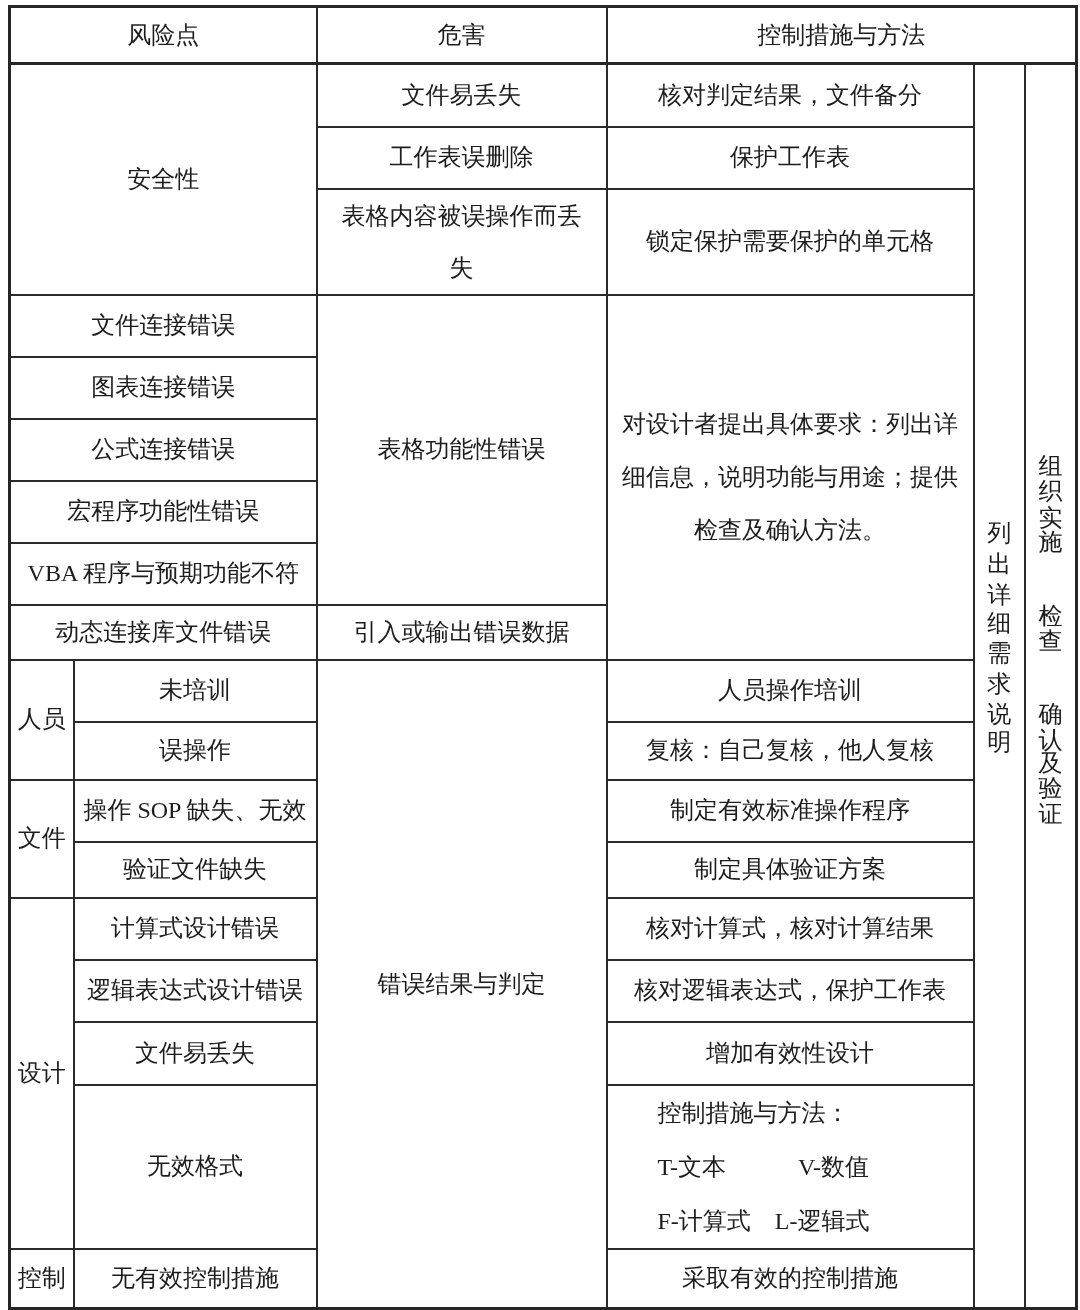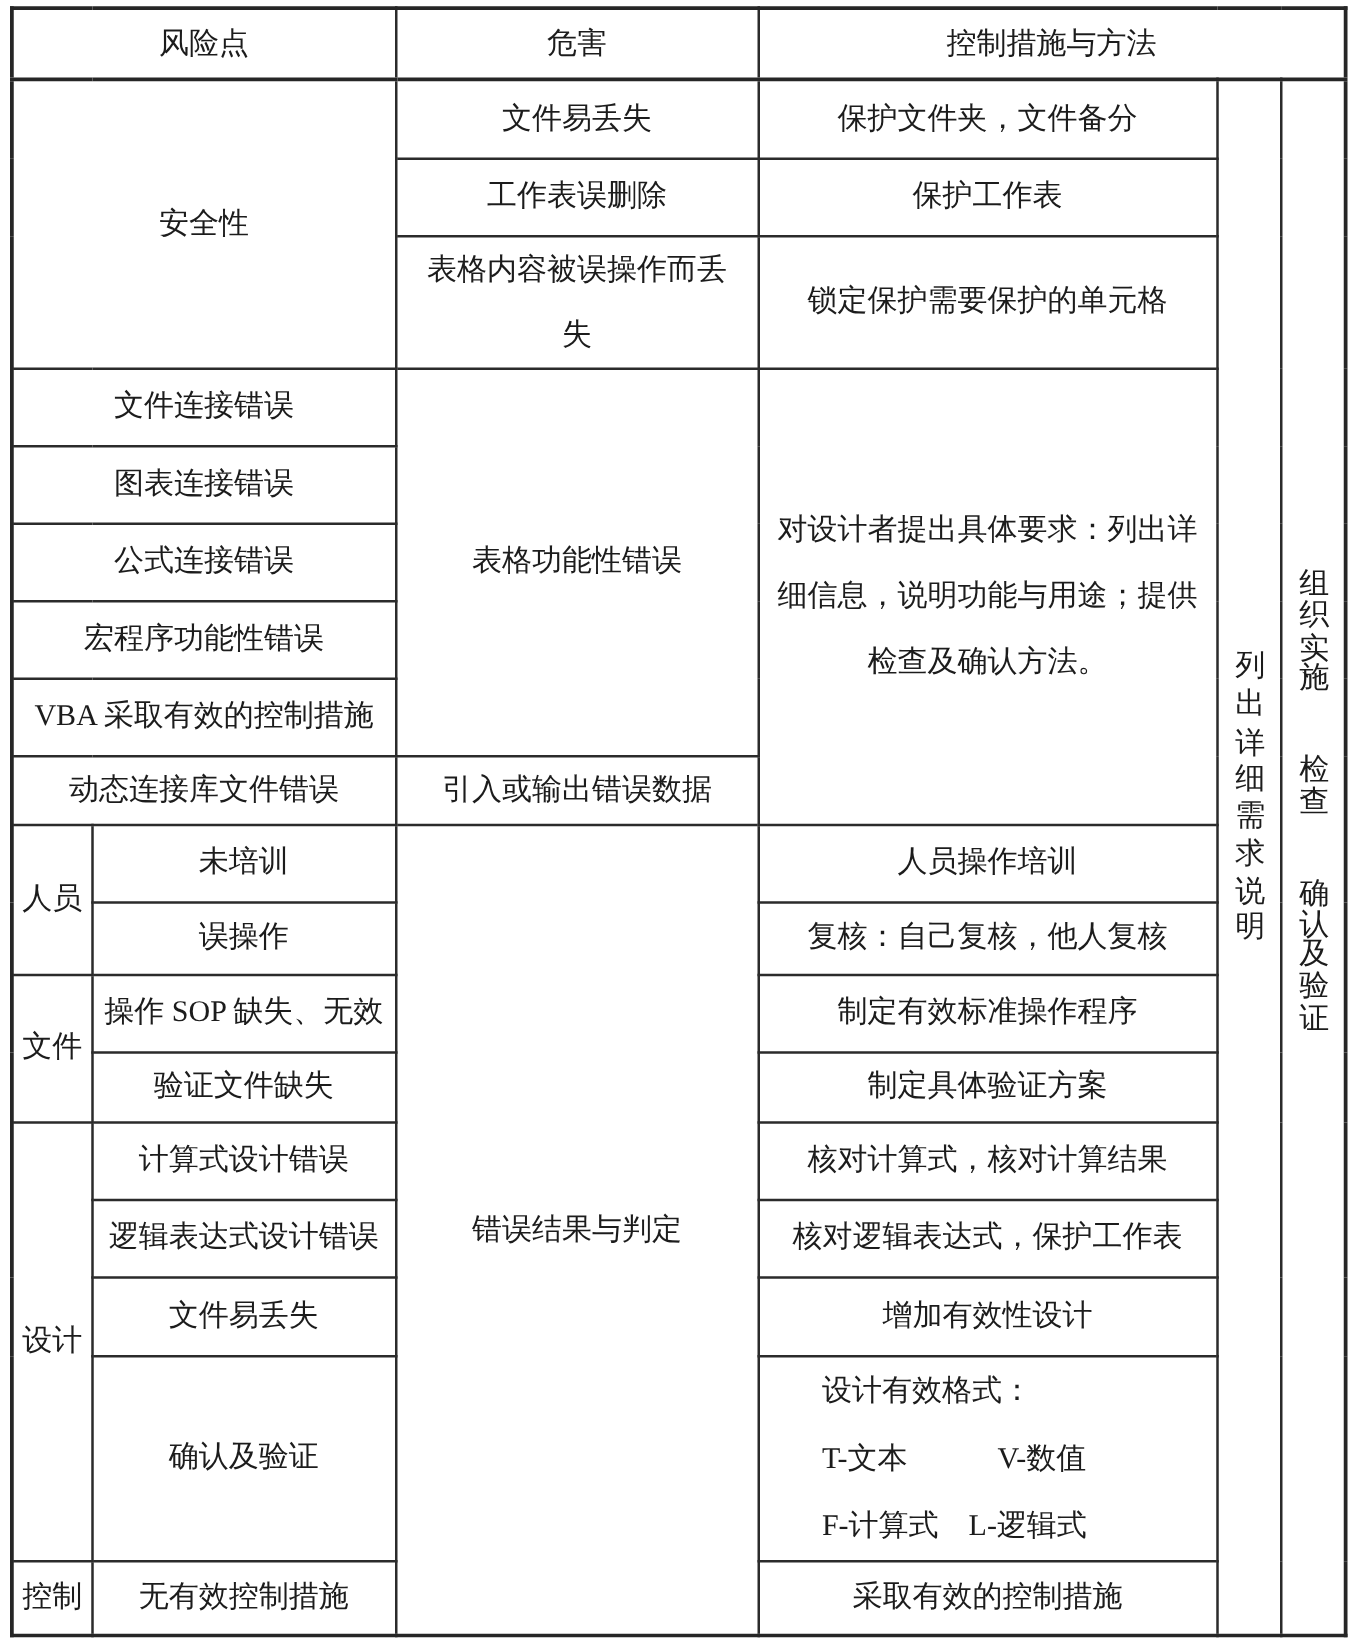--- a/index.html
+++ b/index.html
@@ -86,21 +86,21 @@
     <tbody>
         <tr style="height:57px">
       <th colspan="2">风险点</th>
       <th>危害</th>
       <th colspan="3">控制措施与方法</th>
     </tr>
 
     <tr style="height:63px">
       <td colspan="2" rowspan="3">安全性</td>
       <td>文件易丢失</td>
-      <td>保护文件夹，文件备分</td>
+      <td>核对判定结果，文件备分</td>
       <td rowspan="18" class="vnote">
         <span class="vtext spacing-wide">列出详细需求说明</span>
       </td>
       <td rowspan="18" class="vnote">
         <span class="vtext spacing-mid">组织实施、检查、确认及验证</span>
       </td>
     </tr>
     <tr style="height:62px">
       <td>工作表误删除</td>
       <td>保护工作表</td>
@@ -118,21 +118,21 @@
     <tr style="height:62px">
       <td colspan="2">图表连接错误</td>
     </tr>
     <tr style="height:62px">
       <td colspan="2">公式连接错误</td>
     </tr>
     <tr style="height:62px">
       <td colspan="2">宏程序功能性错误</td>
     </tr>
     <tr style="height:62px">
-      <td colspan="2">VBA 采取有效的控制措施</td>
+      <td colspan="2">VBA 程序与预期功能不符</td>
     </tr>
     <tr style="height:55px">
       <td colspan="2">动态连接库文件错误</td>
       <td>引入或输出错误数据</td>
     </tr>
 
     <tr style="height:62px">
       <td rowspan="2">人员</td>
       <td>未培训</td>
       <td rowspan="9">错误结果与判定</td>
@@ -158,23 +158,23 @@
     </tr>
     <tr style="height:62px">
       <td class="tight">逻辑表达式设计错误</td>
       <td class="tight">核对逻辑表达式，保护工作表</td>
     </tr>
     <tr style="height:63px">
       <td>文件易丢失</td>
       <td>增加有效性设计</td>
     </tr>
     <tr style="height:163px">
-      <td>确认及验证</td>
+      <td>无效格式</td>
       <td class="format-cell">
-        <div>设计有效格式：</div>
+        <div>控制措施与方法：</div>
         <div>T-文本　　　V-数值</div>
         <div>F-计算式　L-逻辑式</div>
       </td>
     </tr>
     <tr style="height:60px">
       <td>控制</td>
       <td>无有效控制措施</td>
       <td>采取有效的控制措施</td>
     </tr>
   </tbody>

